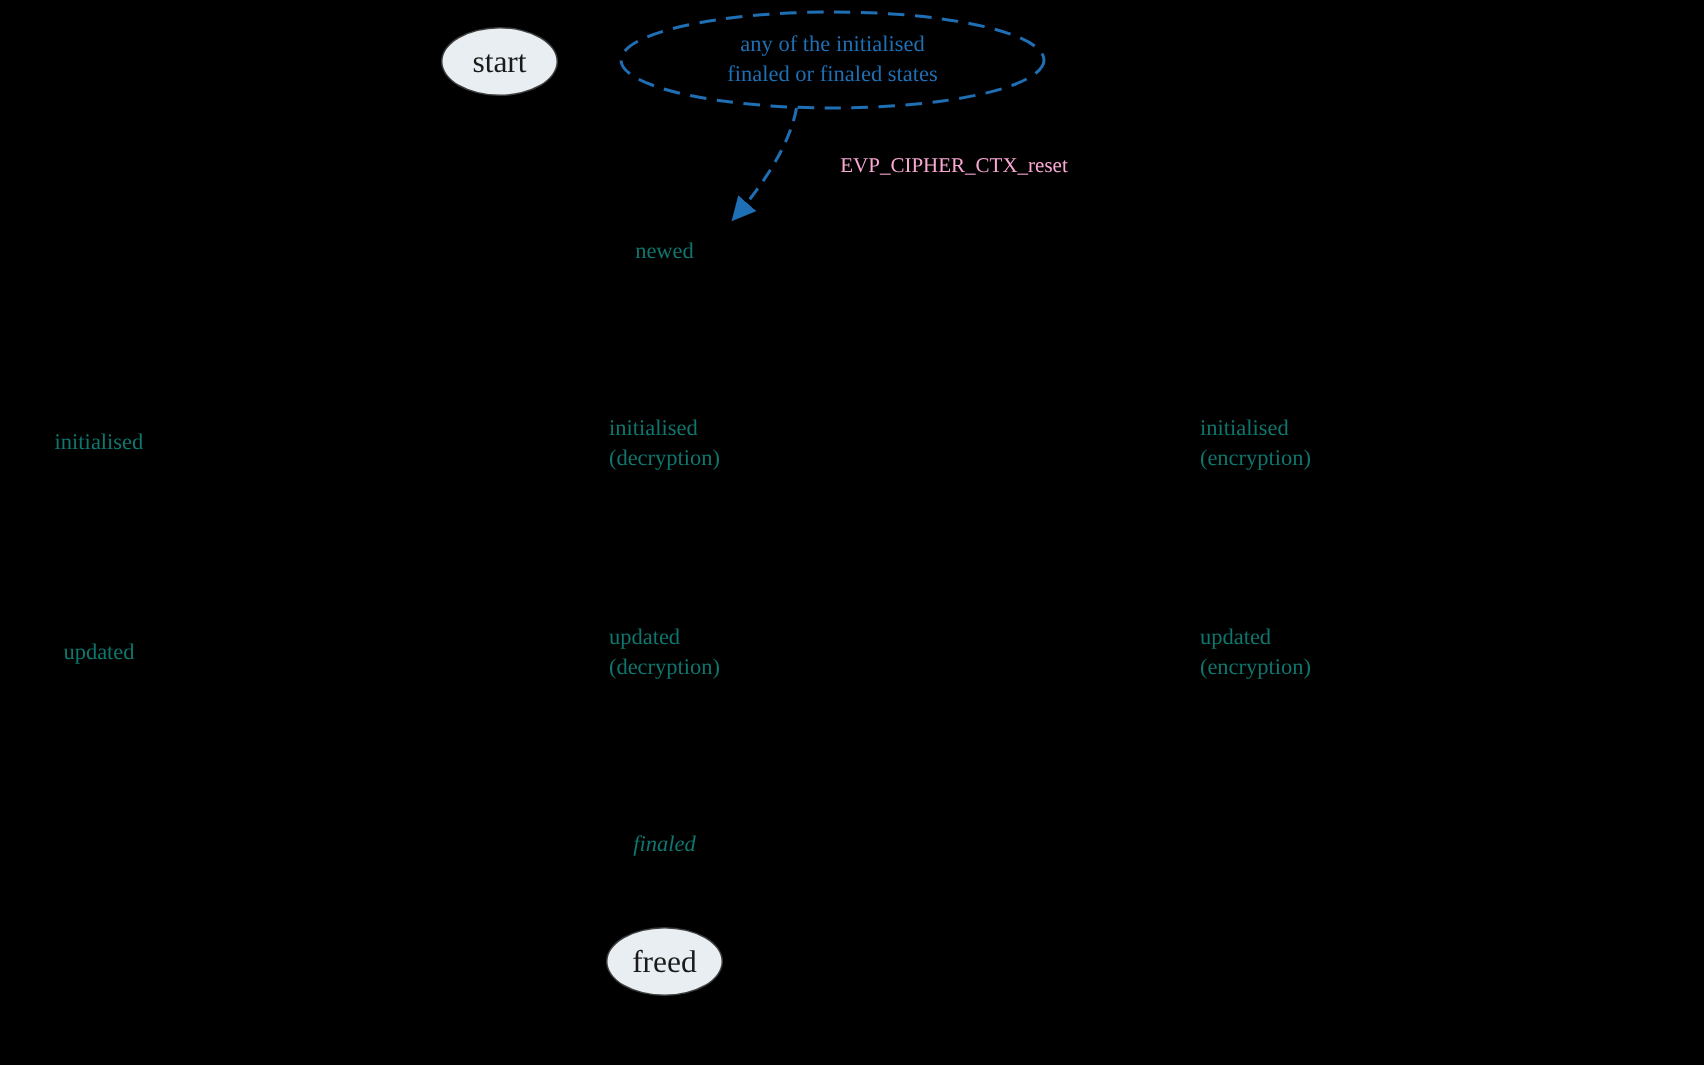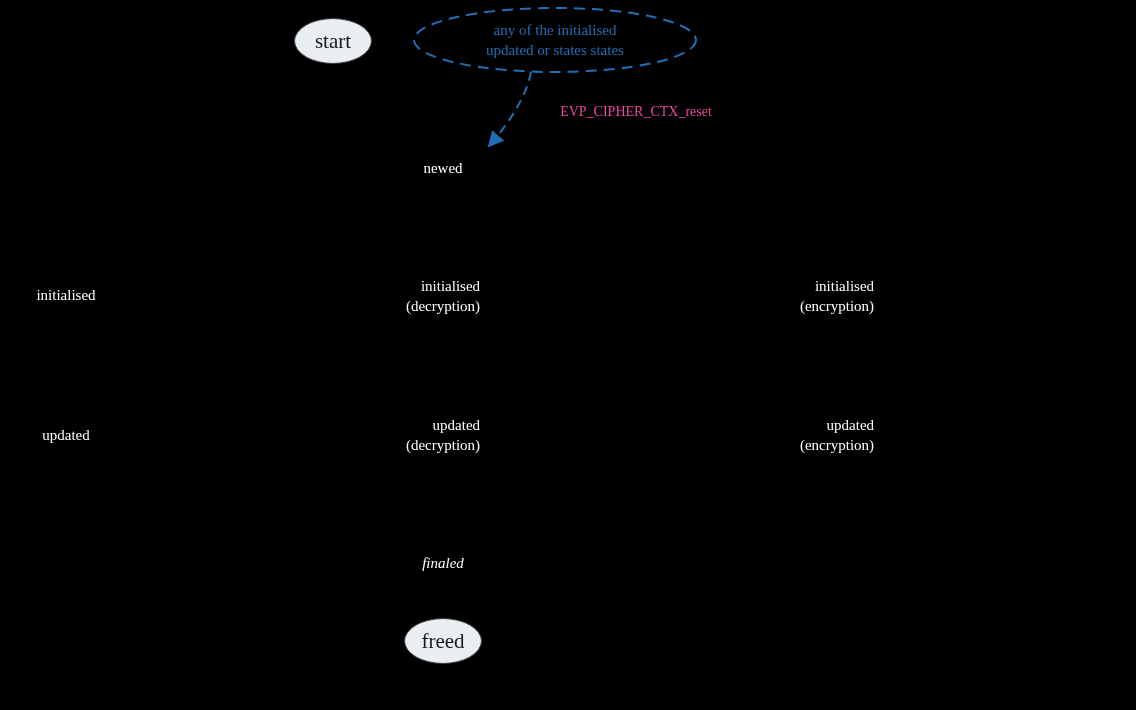--- a/index.html
+++ b/index.html
@@ -10,22 +10,22 @@
   #canvas {
     position: relative;
     width: 1136px;
     height: 710px;
     background: #000000;
     overflow: hidden;
     font-family: "Liberation Serif", serif;
   }
   .node-label {
     position: absolute;
-    text-align: right;
-    color: #ffffff;
+    text-align: left;
+    color: #0f766e;
     font-family: "Liberation Serif", serif;
     font-size: 15px;
     line-height: 20px;
     white-space: pre-line;
     transform: translate(-50%, -50%);
   }
   .terminal {
     position: absolute;
     width: 76px;
     height: 44px;
@@ -35,21 +35,21 @@
     color: #1a1a1a;
     font-family: "Liberation Serif", serif;
     font-size: 21px;
     display: flex;
     align-items: center;
     justify-content: center;
     transform: translate(-50%, -50%);
   }
   .edge-label {
     position: absolute;
-    color: #ec4899;
+    color: #f9a8d4;
     font-family: "Liberation Serif", serif;
     font-size: 14px;
     line-height: 19px;
     white-space: pre-line;
     transform: translate(-50%, -50%);
     text-align: left;
   }
   .cloud-label {
     position: absolute;
     color: #1f6fb5;
@@ -78,21 +78,21 @@
     <defs>
       <marker id="arrowblue" markerWidth="9" markerHeight="9" refX="7" refY="4" orient="auto">
         <path d="M0,0 L8,4 L0,8 z" fill="#1f6fb5"></path>
       </marker>
     </defs>
     <ellipse cx="555" cy="40" rx="141" ry="32" fill="none" stroke="#1f6fb5" stroke-width="2" stroke-dasharray="11,7"></ellipse>
     <path d="M 531,72 C 527,95 510,122 489,146" fill="none" stroke="#1f6fb5" stroke-width="2" stroke-dasharray="9,6" marker-end="url(#arrowblue)"></path>
   </svg>
 
   <div class="cloud-label" style="left:555px; top:40px;">any of the initialised
-updated or states states</div>
+finaled or finaled states</div>
 
   <div class="edge-label" style="left:636px; top:111px;">EVP_CIPHER_CTX_reset</div>
 
   <div class="terminal" style="left:333px; top:41px;">start</div>
 
   <div class="terminal" style="left:443px; top:641px;">freed</div>
 
   <div class="node-label" style="left:443px; top:168px;">newed</div>
 
   <div class="node-label" style="left:66px; top:295px;">initialised</div>

